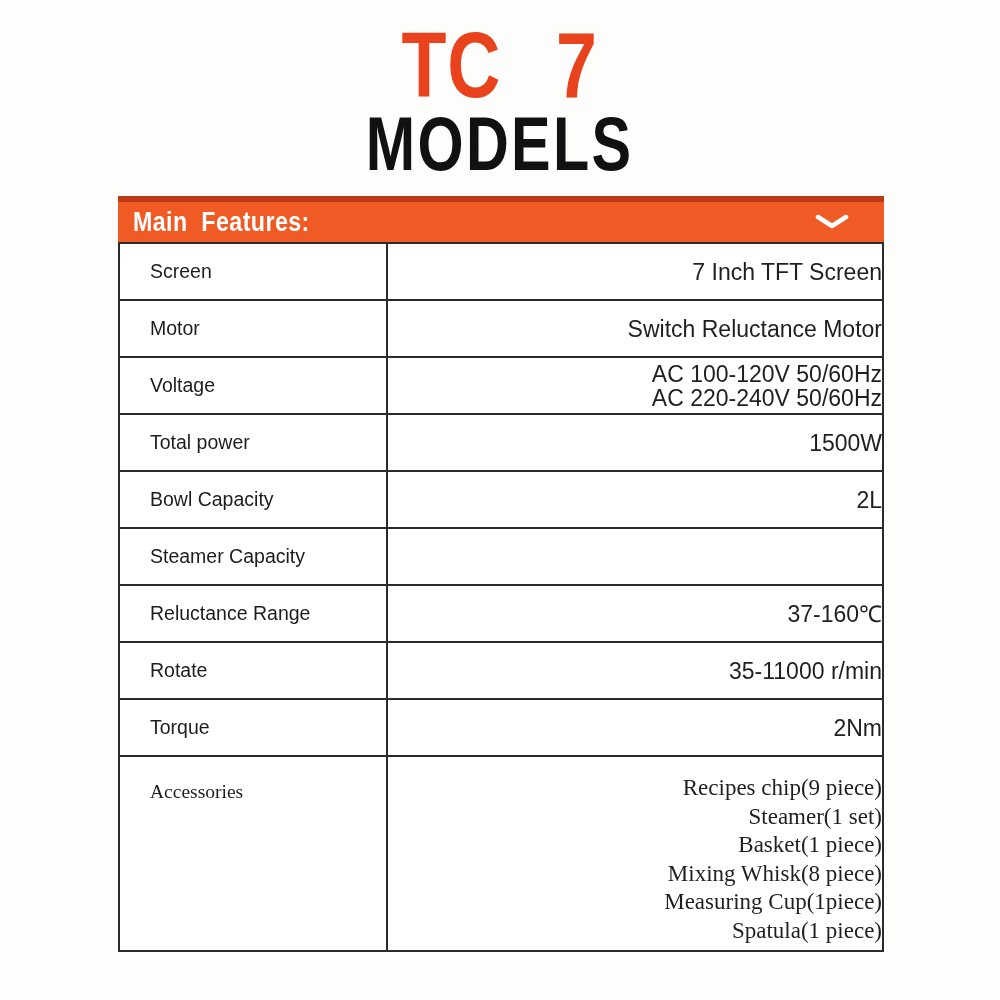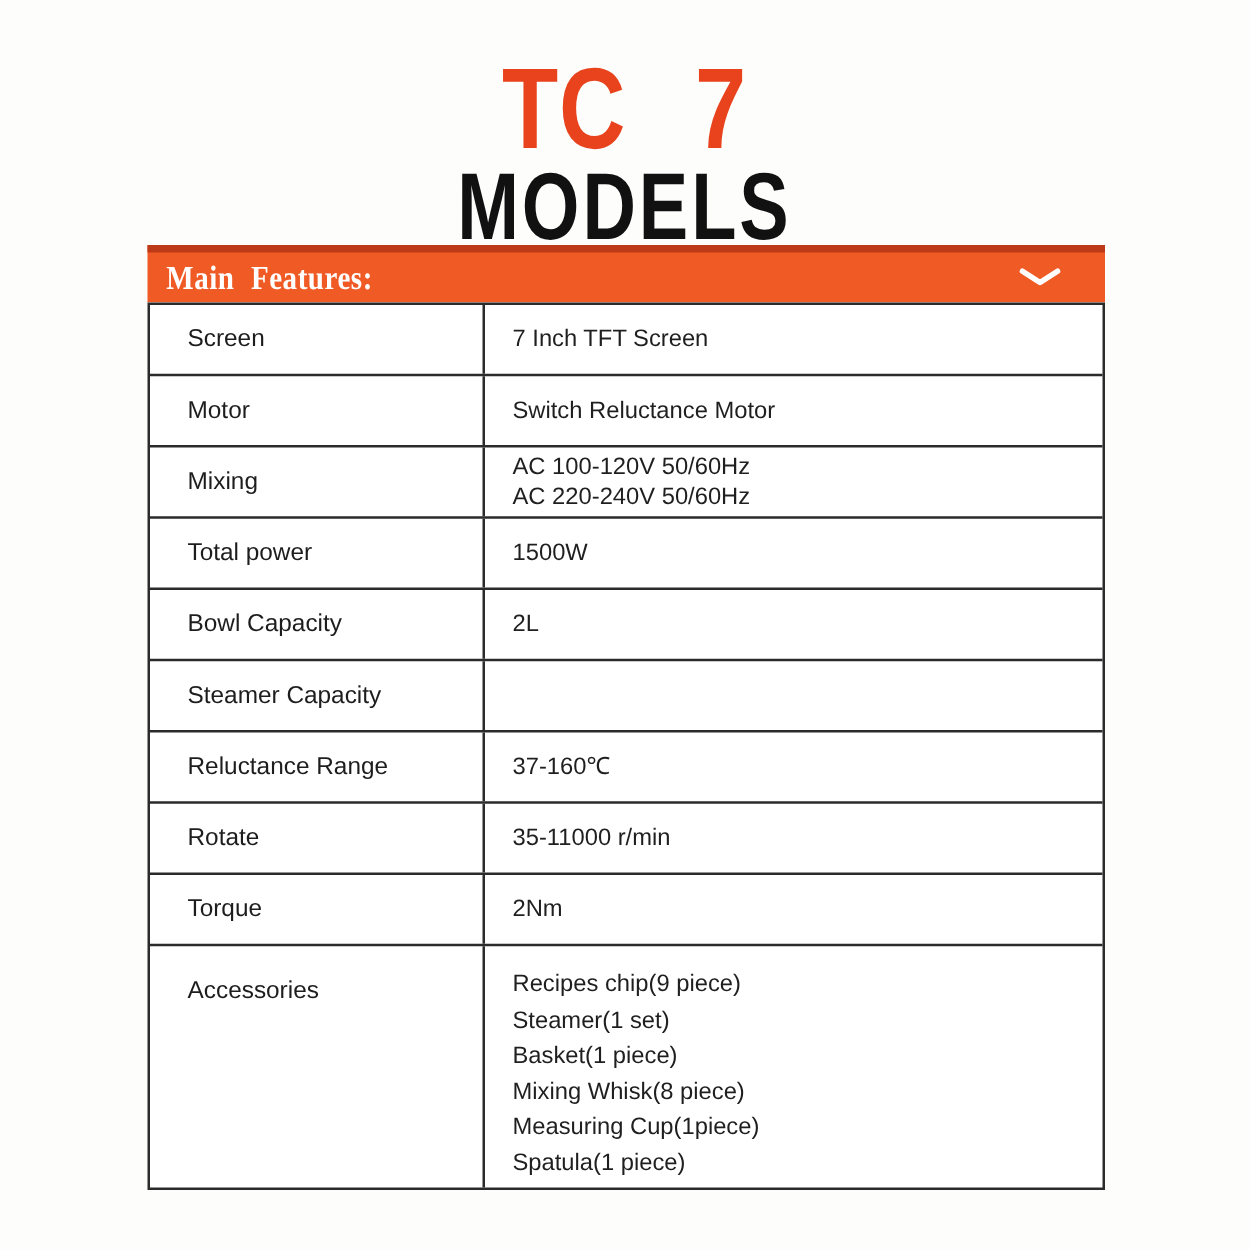--- a/index.html
+++ b/index.html
@@ -8,21 +8,21 @@
     background:#fdfdfc;
     font-family:"Liberation Sans", sans-serif;
     color:#1f1f1f;
     overflow:hidden;
     position:relative;
   }
   
   .title-wrap{
     width:1000px;
     text-align:center;
-    padding-top:40px;
+    padding-top:18px;
   }
   .title-main{
     display:inline-block;
     font-size:92px;
     line-height:94px;
     font-weight:900;
     color:#e8431d;
     transform:scaleX(0.80);
     transform-origin:center;
     letter-spacing:1px;
@@ -53,21 +53,20 @@
   .bar{
     box-sizing:border-box;
     height:46px;
     background:#f05a25;
     border-top:6px solid #bc3a17;
     display:flex;
     align-items:center;
     justify-content:space-between;
     padding:0 34px 0 15px;
     cursor:pointer;
-    font-family:Liberation Serif, serif;
   }
   .bar-label-outer{
     display:inline-block;
     color:#ffffff;
     font-size:27px;
     font-weight:800;
     transform:scaleX(0.86);
     transform-origin:left center;
     letter-spacing:0.5px;
     word-spacing:8px;
@@ -82,44 +81,45 @@
     box-sizing:border-box;
     border:2px solid #2b2b2b;
     border-top:2px solid #2b2b2b;
     background:#ffffff;
   }
   .row{
     box-sizing:border-box;
     display:flex;
     border-bottom:2px solid #2b2b2b;
   }
-  .row:last-child{border-bottom:none;}
+  .row:last-child{border-bottom:none;font-family:Liberation Serif, serif;}
   .r-std{height:57px;}
   .r-acc{height:193px;}
   .cell-label{
     box-sizing:border-box;
     width:268px;
     flex:0 0 268px;
     border-right:2px solid #2b2b2b;
     display:flex;
     align-items:center;
     padding-left:30px;
     font-size:19.5px;
     color:#1d1d1d;
   }
   .cell-value{
     box-sizing:border-box;
     flex:1 1 auto;
     display:flex;
     flex-direction:column;
     justify-content:center;
-    padding-left:22px;
-    font-size:19px;
+    padding-left:32px;
+    font-size:23px;
     color:#1f1f1f;
     line-height:24px;
+    text-align:right;
   }
   .r-acc .cell-label{
     align-items:flex-start;
     padding-top:24px;
   }
   .r-acc .cell-value{
     justify-content:flex-start;
     padding-top:17px;
     line-height:28.5px;
   }
@@ -155,21 +155,21 @@
     </div>
 
     <div class="row r-std">
       <div class="cell-label">Motor</div>
       <div class="cell-value">
         <div>Switch Reluctance Motor</div>
       </div>
     </div>
 
     <div class="row r-std">
-      <div class="cell-label">Mixing</div>
+      <div class="cell-label">Voltage</div>
       <div class="cell-value">
         <div>AC 100-120V 50/60Hz</div>
         <div>AC 220-240V 50/60Hz</div>
       </div>
     </div>
 
     <div class="row r-std">
       <div class="cell-label">Total power</div>
       <div class="cell-value">
         <div>1500W</div>

